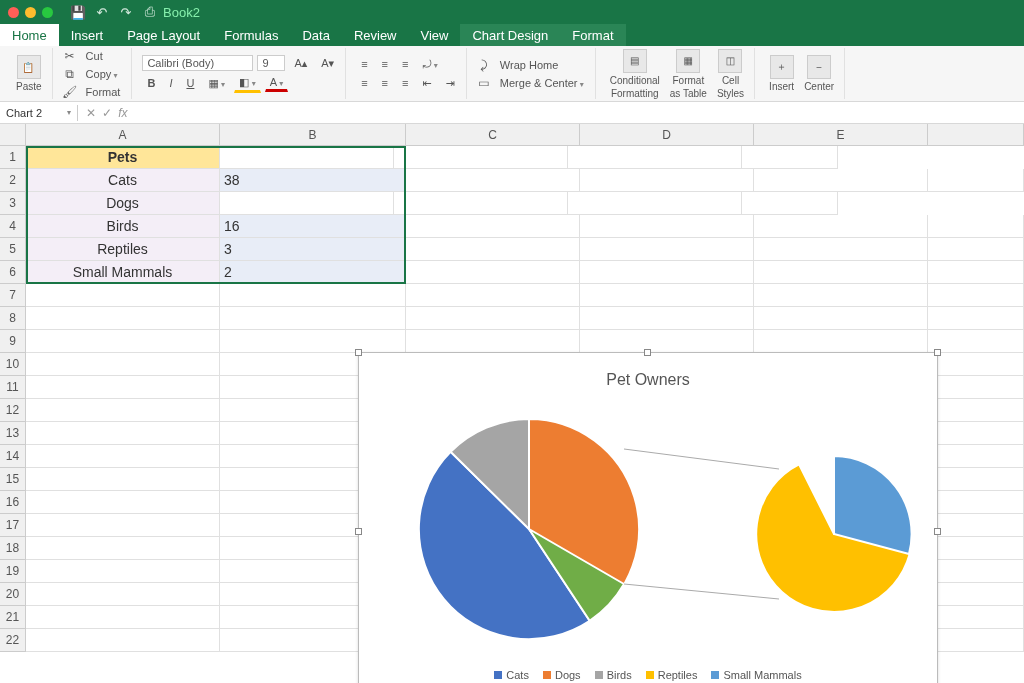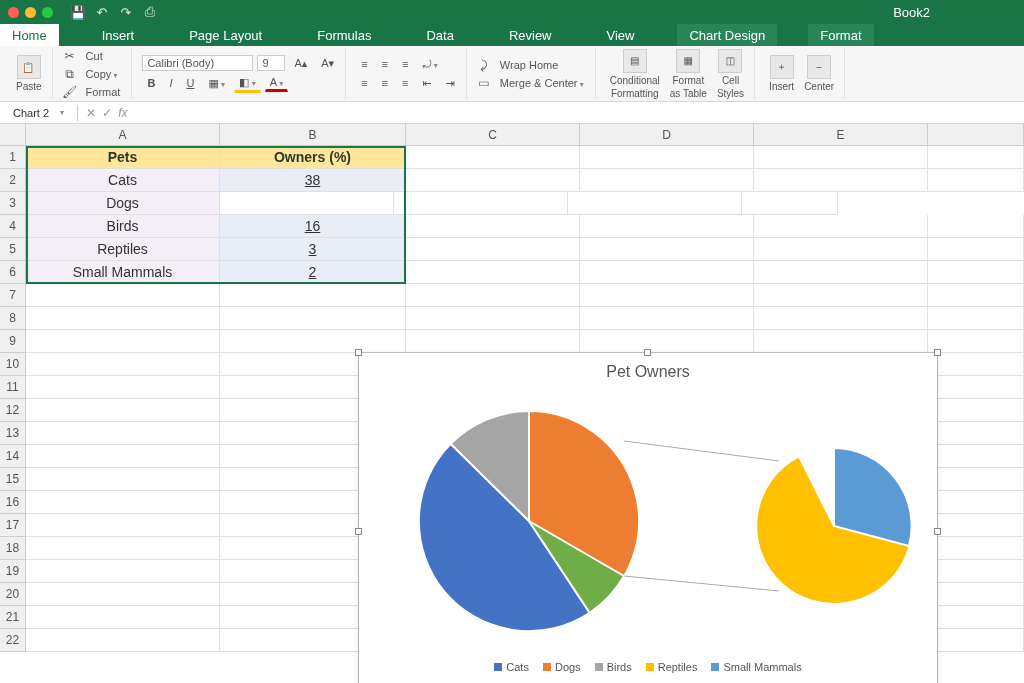--- a/index.html
+++ b/index.html
@@ -5,63 +5,63 @@
 * { margin:0; padding:0; box-sizing:border-box; font-family:-apple-system,BlinkMacSystemFont,"Segoe UI",sans-serif; }
 body { background:#fff; width:1024px; height:683px; overflow:hidden; font-size:12px; color:#333; }
 
 
 .titlebar { height:24px; background:#197546; display:flex; align-items:center; padding:0 8px; gap:6px; }
 .traffic { display:flex; gap:6px; }
 .tlight { width:11px; height:11px; border-radius:50%; }
 .tlight.r{background:#ff5f57}.tlight.y{background:#febc2e}.tlight.g{background:#28c840}
 .qat { display:flex; gap:10px; margin-left:12px; align-items:center; }
 .qat span { color:#d4e9dd; font-size:13px; }
-.titlebar .doctitle { flex:1; text-align:right; color:#ffffff; font-size:13px; }
-
-.tabbar { height:22px; background:#197546; display:flex;gap:31px; }
+.titlebar .doctitle { flex:1; text-align:left; color:#86efac; font-size:13px; }
+
+.tabbar { height:22px; background:#197546; display:flex; }
 .tab { padding:0 12px; display:flex; align-items:center; font-size:13px; color:#fff; cursor:pointer; }
 .tab.active { background:#fff; color:#197546; }
 .tab.context { background:#2a8556; }
 
 .ribbon { height:56px; background:#f6f6f6; border-bottom:1px solid #d8d8d8; display:flex; padding:2px 6px; gap:4px; }
 .rgroup { border-right:1px solid #e1e1e1; padding:0 6px; display:flex; flex-direction:column; justify-content:center; font-size:10px; color:#555; gap:2px; }
 .rgroup .row { display:flex; align-items:center; gap:4px; }
 .rbtn { padding:1px 4px; border:1px solid transparent; font-size:11px; cursor:pointer; }
 .rbtn.drop::after { content:" ▾"; font-size:8px; color:#888; }
 .ico { width:14px; height:14px; display:inline-flex; align-items:center; justify-content:center; font-size:12px; color:#555; }
 .sel { border:1px solid #ccc; background:#fff; padding:1px 4px; font-size:11px; }
 
 .namebox-row { height:22px; border-bottom:1px solid #d8d8d8; display:flex; align-items:center; }
-.namebox { width:78px; border-right:1px solid #ccc; padding:2px 13px; font-size:11px; display:flex; align-items:center; justify-content:space-between; }
+.namebox { width:78px; border-right:1px solid #ccc; padding:2px 6px; font-size:11px; display:flex; align-items:center; justify-content:space-between; }
 .namebox::after { content:"▾"; font-size:8px; color:#888; }
 .fxicons { display:flex; gap:6px; padding:0 8px; color:#999; font-size:12px; align-items:center; }
 .fxbar { flex:1; padding:2px 6px; font-size:11px; }
 
 
 .sheet { position:relative; }
 .colheads { display:flex; height:22px; }
 .corner { width:26px; background:#f0f0f0; border-right:1px solid #ccc; border-bottom:1px solid #ccc; }
 .colhead { background:#f0f0f0; border-right:1px solid #ccc; border-bottom:1px solid #ccc; text-align:center; font-size:12px; color:#555; line-height:22px; }
 .rows { }
 .srow { display:flex; height:23px; }
 .rhead { width:26px; background:#f0f0f0; border-right:1px solid #ccc; border-bottom:1px solid #ccc; text-align:center; font-size:12px; color:#555; line-height:23px; }
 .cell { border-right:1px solid #e0e0e0; border-bottom:1px solid #e0e0e0; padding:0 4px; font-size:14px; line-height:23px; overflow:hidden; white-space:nowrap; }
 
 .hdrcell { background:#ffe699; font-weight:bold; text-align:center; }
 .datacell-a { background:#f4eef7; text-align:center; }
-.datacell-b { background:#e8edf7; text-align:center;text-decoration:underline; }
+.datacell-b { background:#e8edf7; text-align:left; }
 
 .selrange { position:absolute; border:2px solid #197546; pointer-events:none; }
 
 
 .chartobj { position:absolute; left:358px; top:228px; width:580px; height:360px; background:#fff; border:1px solid #bbb; box-shadow:0 1px 3px rgba(0,0,0,.15); }
 .chartobj .handle { position:absolute; width:7px; height:7px; background:#fff; border:1px solid #888; }
 .handle.tl{top:-4px;left:-4px}.handle.tm{top:-4px;left:50%;margin-left:-4px}.handle.tr{top:-4px;right:-4px}
 .handle.ml{top:50%;left:-4px;margin-top:-4px}.handle.mr{top:50%;right:-4px;margin-top:-4px}
-.charttitle { text-align:center; font-size:16px; color:#555; margin-top:10px; }
+.charttitle { text-align:center; font-size:16px; color:#555; margin-top:18px; }
 .chartbody { position:relative; height:280px; }
 .legend { display:flex; justify-content:center; gap:14px; font-size:11px; color:#555; }
 .lg { display:flex; align-items:center; gap:4px; }
 .lg .sw { width:8px; height:8px; }
 
 
 .cA{width:194px}.cB{width:186px}.cC{width:174px}.cD{width:174px}.cE{width:174px}.cF{width:96px}
 
 .bigbtn { display:flex; flex-direction:column; align-items:center; justify-content:center; gap:2px; padding:2px 4px; cursor:pointer; font-size:10px; color:#555; }
 .bigico { width:24px; height:24px; background:#e8e8e8; border:1px solid #ccc; display:flex; align-items:center; justify-content:center; }
@@ -205,21 +205,20 @@
     <div class="colhead cB">B</div>
     <div class="colhead cC">C</div>
     <div class="colhead cD">D</div>
     <div class="colhead cE">E</div>
     <div class="colhead cF"></div>
   </div>
   <div class="rows" id="rows">
       <div class="srow">
         <div class="rhead">1</div>
         <div class="cell cA hdrcell">Pets</div>
-        <div class="cell cB hdrcell">Owners (%)</div>
         <div class="cell cC"></div>
         <div class="cell cD"></div>
         <div class="cell cE"></div>
         <div class="cell cF"></div>
       </div>
       <div class="srow">
         <div class="rhead">2</div>
         <div class="cell cA datacell-a">Cats</div>
         <div class="cell cB datacell-b">38</div>
         <div class="cell cC"></div>

